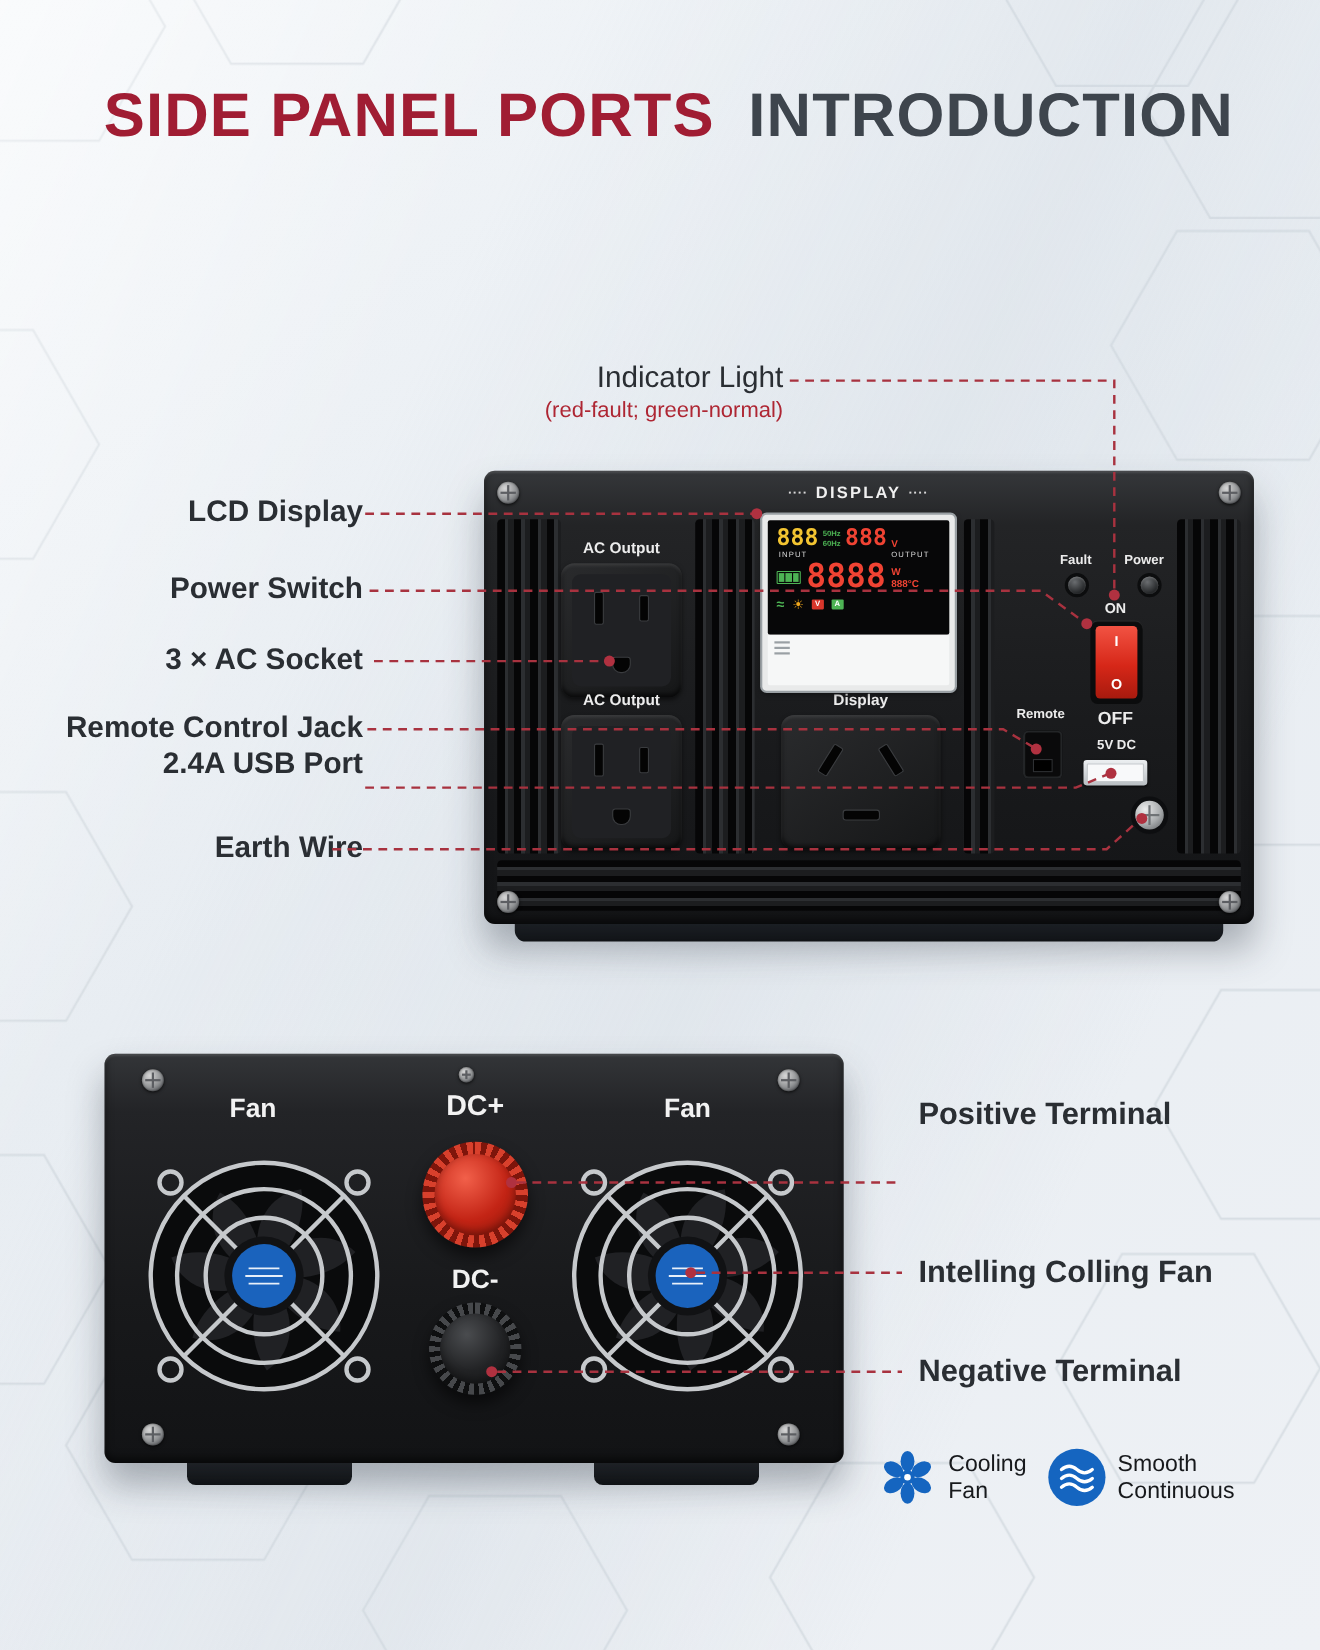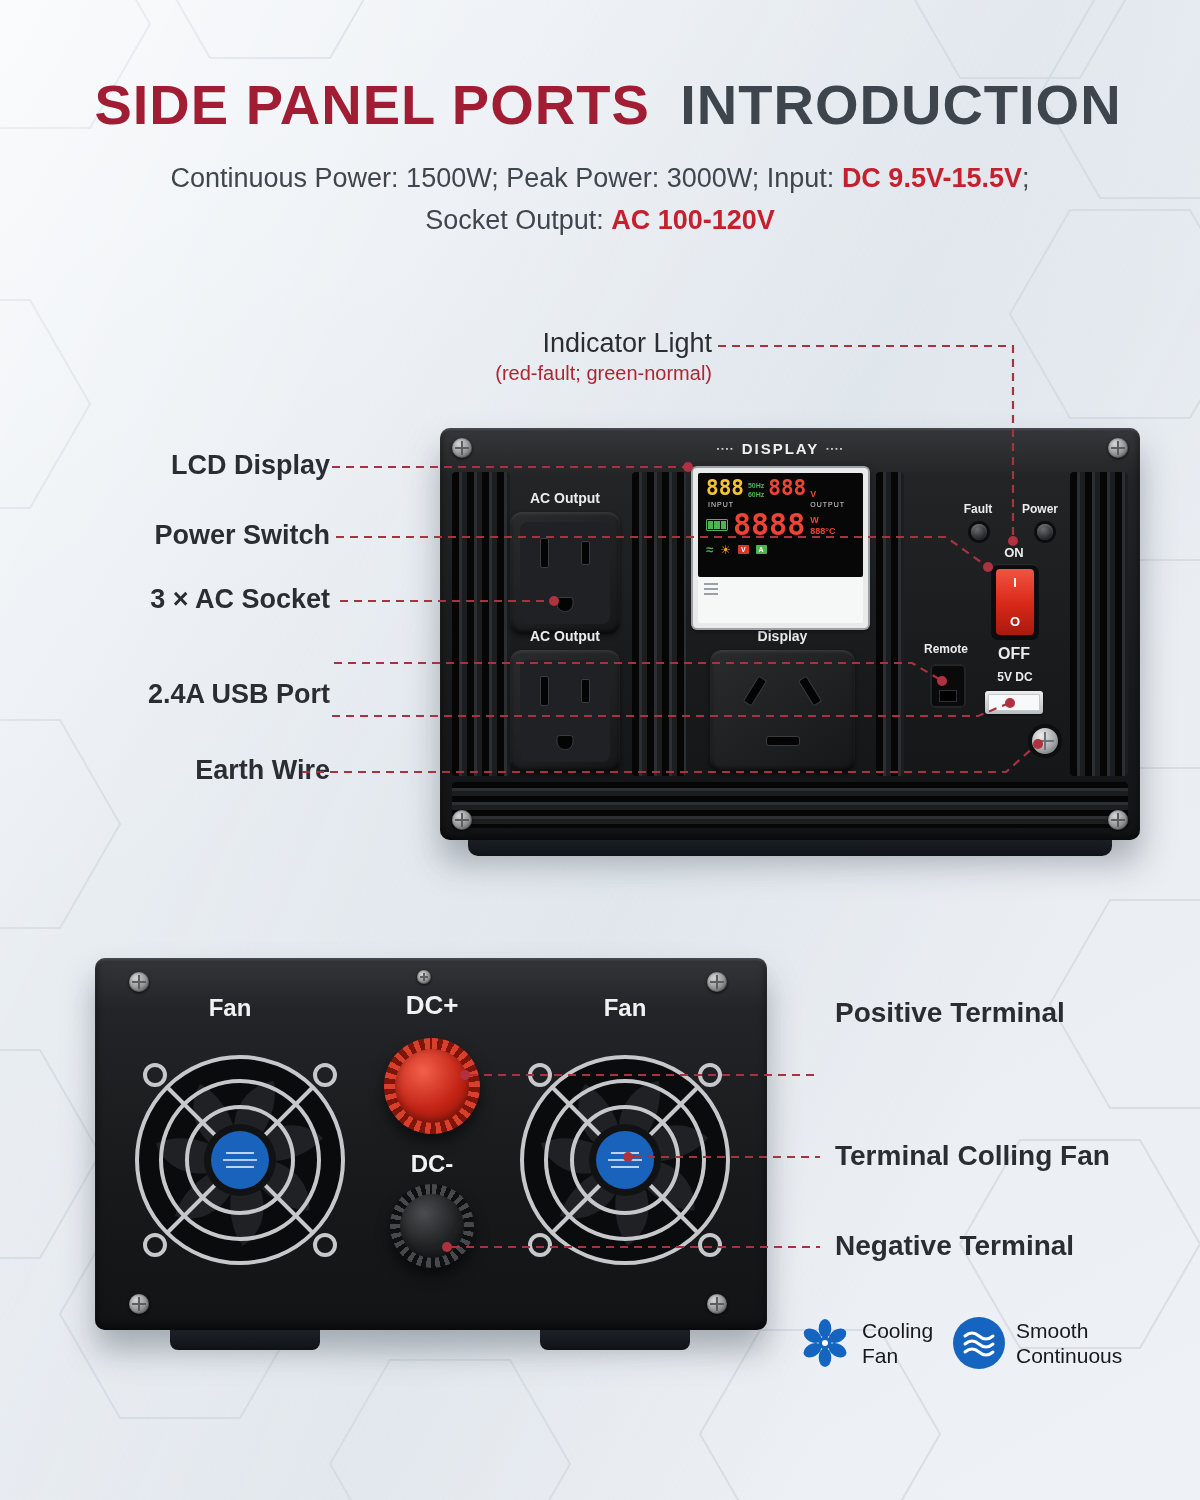--- a/index.html
+++ b/index.html
@@ -176,33 +176,30 @@
       <use href="#hexagon" x="330" y="1360"></use>
       <use href="#hexagon" x="1050" y="900"></use>
     </g>
   </svg>
   <div class="sheen"></div>
 
   <div class="title-row">
     <span class="title-red">SIDE PANEL PORTS</span>
     <span class="title-dark">INTRODUCTION</span>
   </div>
-  <div class="subtitle">
-    <div><span>Continuous Power: 1500W; Peak Power: 3000W; Input: </span><span class="hl">DC 9.5V-15.5V</span><span>;</span></div>
-    <div><span>Socket Output: </span><span class="hl">AC 100-120V</span></div>
-  </div>
 
   <div class="callout-ind">
     <div class="ci-title">Indicator Light</div>
     <div class="ci-sub">(red-fault; green-normal)</div>
   </div>
 
   <div class="callout co-left" style="top:450px">LCD Display</div>
   <div class="callout co-left" style="top:520px">Power Switch</div>
   <div class="callout co-left" style="top:584px">3 × AC Socket</div>
+  <div class="callout co-left" style="top:646px">Remote Control Jack</div>
   <div class="callout co-left" style="top:679px">2.4A USB Port</div>
   <div class="callout co-left" style="top:755px">Earth Wire</div>
 
   <div class="front-base"></div>
   <div class="front-panel">
     <div class="screw" style="left:12px;top:10px"></div>
     <div class="screw" style="left:668px;top:10px"></div>
     <div class="screw" style="left:12px;top:382px"></div>
     <div class="screw" style="left:668px;top:382px"></div>
 
@@ -331,21 +328,21 @@
     <div class="terminal dc-plus" style="left:289px;top:80px">
         <div class="t-core"></div>
       </div>
     <div class="blabel" style="left:277px;top:192px;width:120px;font-size:24px">DC-</div>
     <div class="terminal dc-minus" style="left:295px;top:226px">
         <div class="t-core"></div>
       </div>
   </div>
 
   <div class="callout co-right" style="top:997px">Positive Terminal</div>
-  <div class="callout co-right" style="top:1140px">Terminal Colling Fan</div>
+  <div class="callout co-right" style="top:1140px">Intelling Colling Fan</div>
   <div class="callout co-right" style="top:1230px">Negative Terminal</div>
 
   <div class="feature" style="left:798px;top:1316px">
     <svg width="54" height="54" viewBox="0 0 54 54">
       <g fill="#1565c0">
         <use href="#petal"></use>
         <use href="#petal" transform="rotate(60 27 27)"></use>
         <use href="#petal" transform="rotate(120 27 27)"></use>
         <use href="#petal" transform="rotate(180 27 27)"></use>
         <use href="#petal" transform="rotate(240 27 27)"></use>

